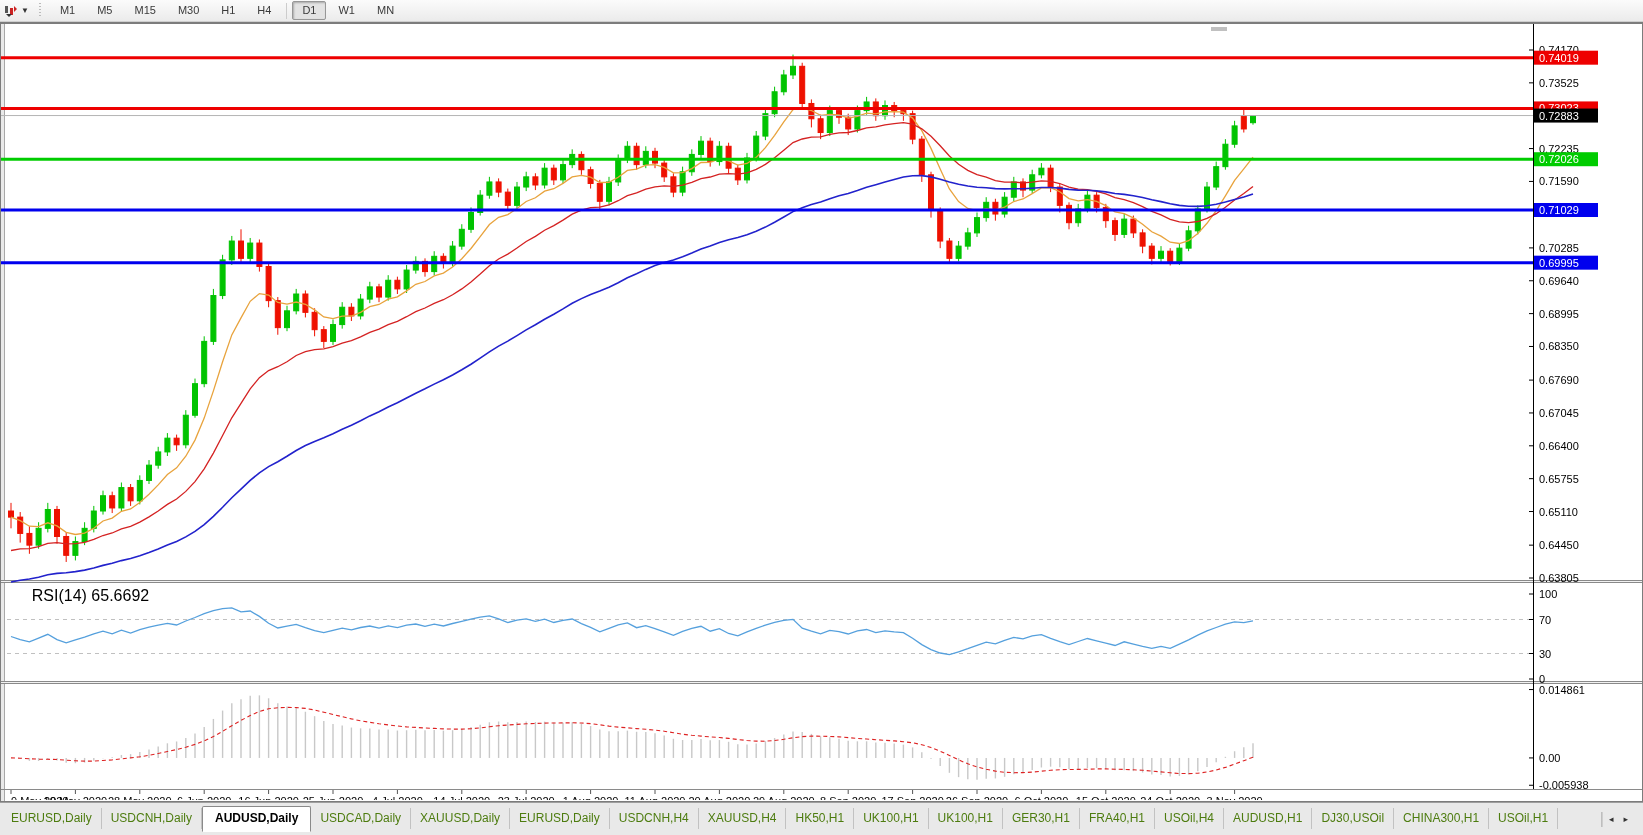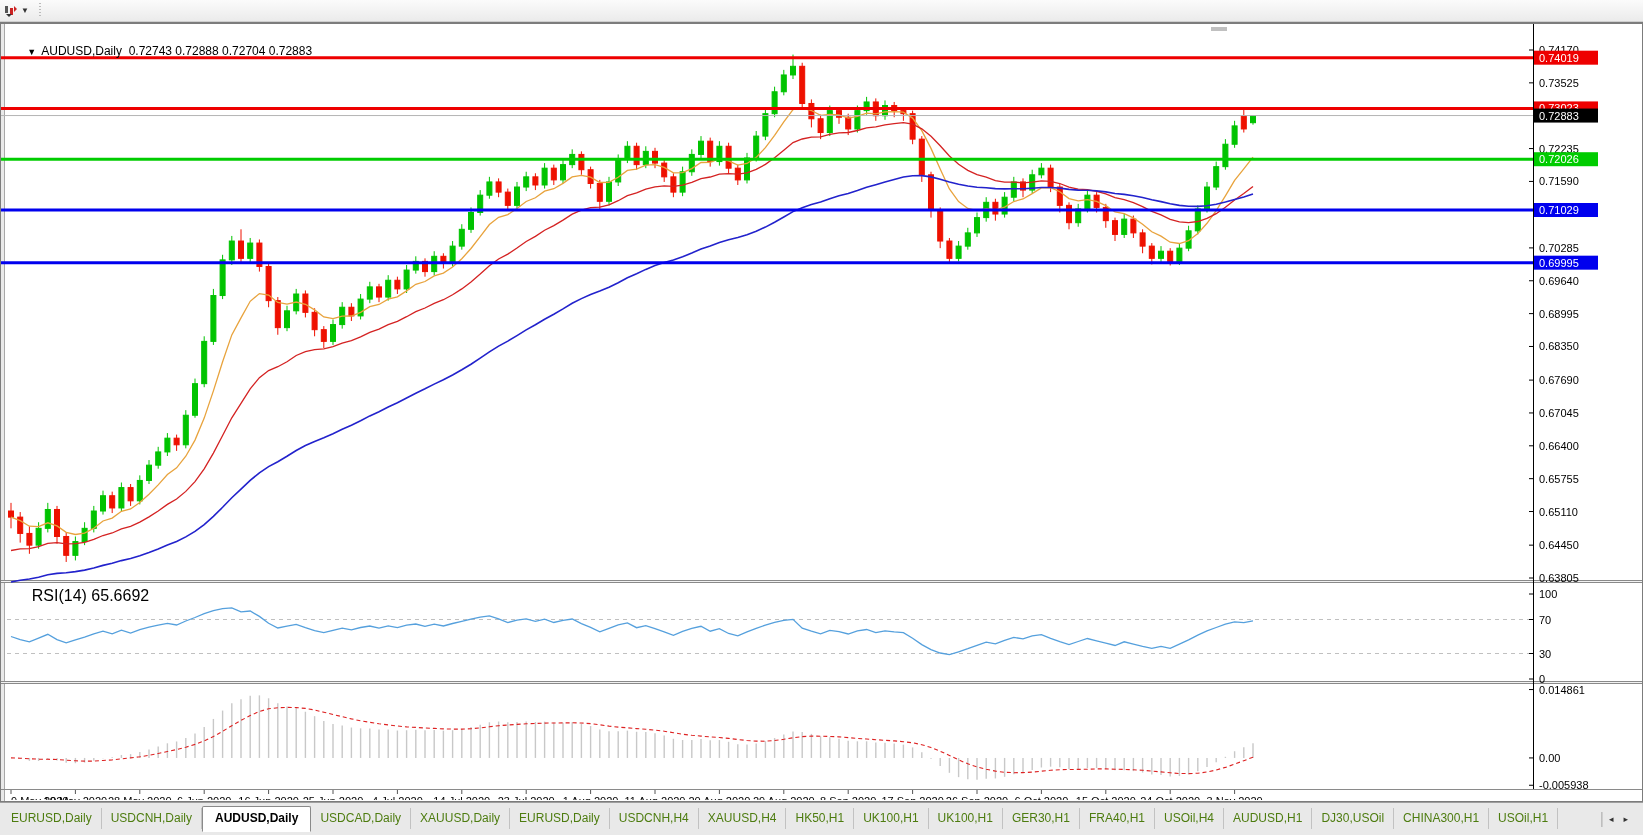--- a/index.html
+++ b/index.html
@@ -49,28 +49,37 @@
   <span class="tb-icon">
     <svg width="14" height="14" viewBox="0 0 14 14">
       <rect x="1" y="2" width="3" height="7" fill="#555"></rect>
       <rect x="6" y="4" width="3" height="7" fill="#cc2222"></rect>
       <path d="M2 10 L5 13 L8 10 Z" fill="#333"></path>
       <path d="M10 2 L13 5 L10 8 Z" fill="#cc2222"></path>
     </svg>
   </span>
   <span class="tb-caret">▼</span>
   <span class="grip"></span>
+  <div id="tf-buttons" style="display:flex;align-items:center;">
+      <span class="tf-btn">M1</span>
+      <span class="tf-btn">M5</span>
+      <span class="tf-btn">M15</span>
+      <span class="tf-btn">M30</span>
+      <span class="tf-btn">H1</span>
+      <span class="tf-btn">H4</span>
+      <span class="tb-sep"></span>
+      <span class="tf-btn active">D1</span>
+      <span class="tf-btn">W1</span>
+      <span class="tf-btn">MN</span>
+    </div>
 </div>
 
 <div class="chart-window">
   <div class="inner-left"></div>
 
-  <div id="main-title" class="overlay-label">
-    <span class="tri">▼</span><span>AUDUSD,Daily</span>&nbsp;&nbsp;<span>0.72743 0.72888 0.72704 0.72883</span>
-  </div>
   <div id="rsi-title" class="overlay-label">
     <span>RSI(14)</span> <span>65.6692</span>
   </div>
 
   <svg id="chart-svg" width="1641" height="776" style="position:absolute;left:0;top:0;">
       <g>
         <rect x="0" y="556" width="1641" height="3" fill="#f2f2f2"></rect>
         <line x1="0" y1="556.5" x2="1641" y2="556.5" stroke="#8a8a8a" stroke-width="1"></line>
         <line x1="0" y1="558.5" x2="1641" y2="558.5" stroke="#8a8a8a" stroke-width="1"></line>
         <rect x="0" y="657" width="1641" height="3" fill="#f2f2f2"></rect>

